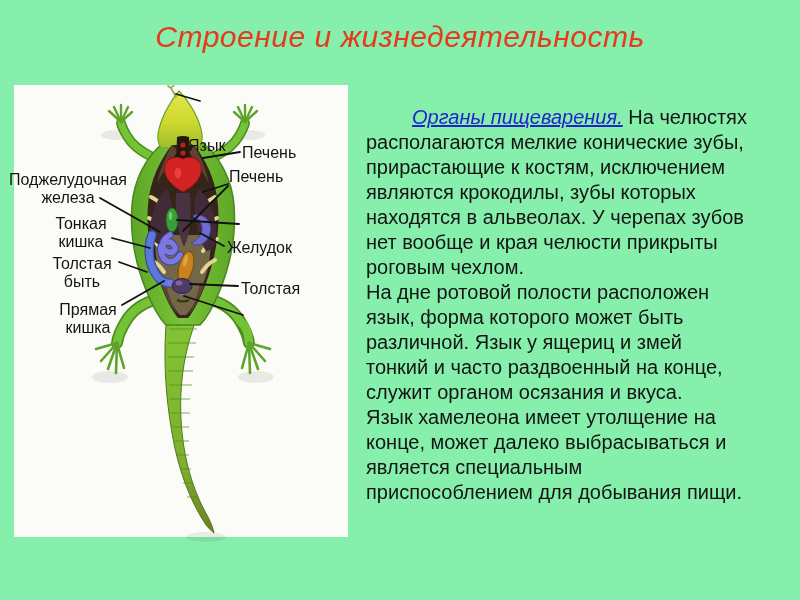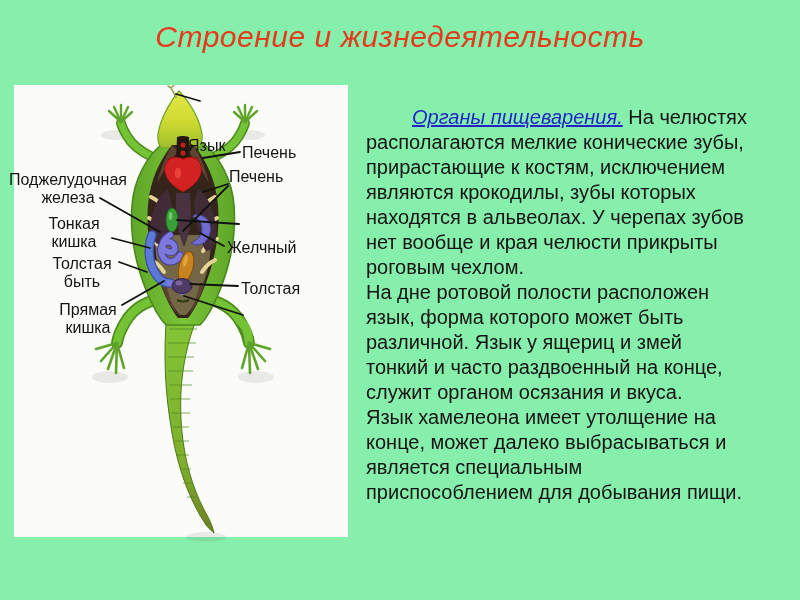--- a/index.html
+++ b/index.html
@@ -214,25 +214,25 @@
         <line x1="100" y1="113" x2="160" y2="147"></line>
         <line x1="112" y1="153" x2="150" y2="163"></line>
         <line x1="119" y1="177" x2="147" y2="187"></line>
         <line x1="122" y1="220" x2="164" y2="196"></line>
       </g>
     </svg>
 
     <div class="lbl" style="left:188px; top:8px;margin-top:44px;">Язык</div>
     <div class="lbl" style="left:242px; top:59px;">Печень</div>
     <div class="lbl" style="left:229px; top:83px;">Печень</div>
-    <div class="lbl" style="left:227px; top:154px;">Желчный</div>
+    <div class="lbl" style="left:227px; top:154px;">Желудок</div>
     <div class="lbl" style="left:241px; top:195px;">Толстая</div>
     <div class="lbl center" style="left:4px;  top:86px;  width:128px;">Поджелудочная
 железа</div>
-    <div class="lbl center" style="left:38px; top:130px; width:72px;">Тонкая
+    <div class="lbl center" style="left:45px; top:130px; width:72px;">Тонкая
 кишка</div>
     <div class="lbl center" style="left:44px; top:170px; width:76px;">Толстая
 быть</div>
     <div class="lbl center" style="left:50px; top:216px; width:76px;">Прямая
 кишка</div>
   </div>
 
   <div class="content">
     <div class="para"><span class="lead">Органы пищеварения.</span><span> На челюстях
 располагаются мелкие конические зубы,

